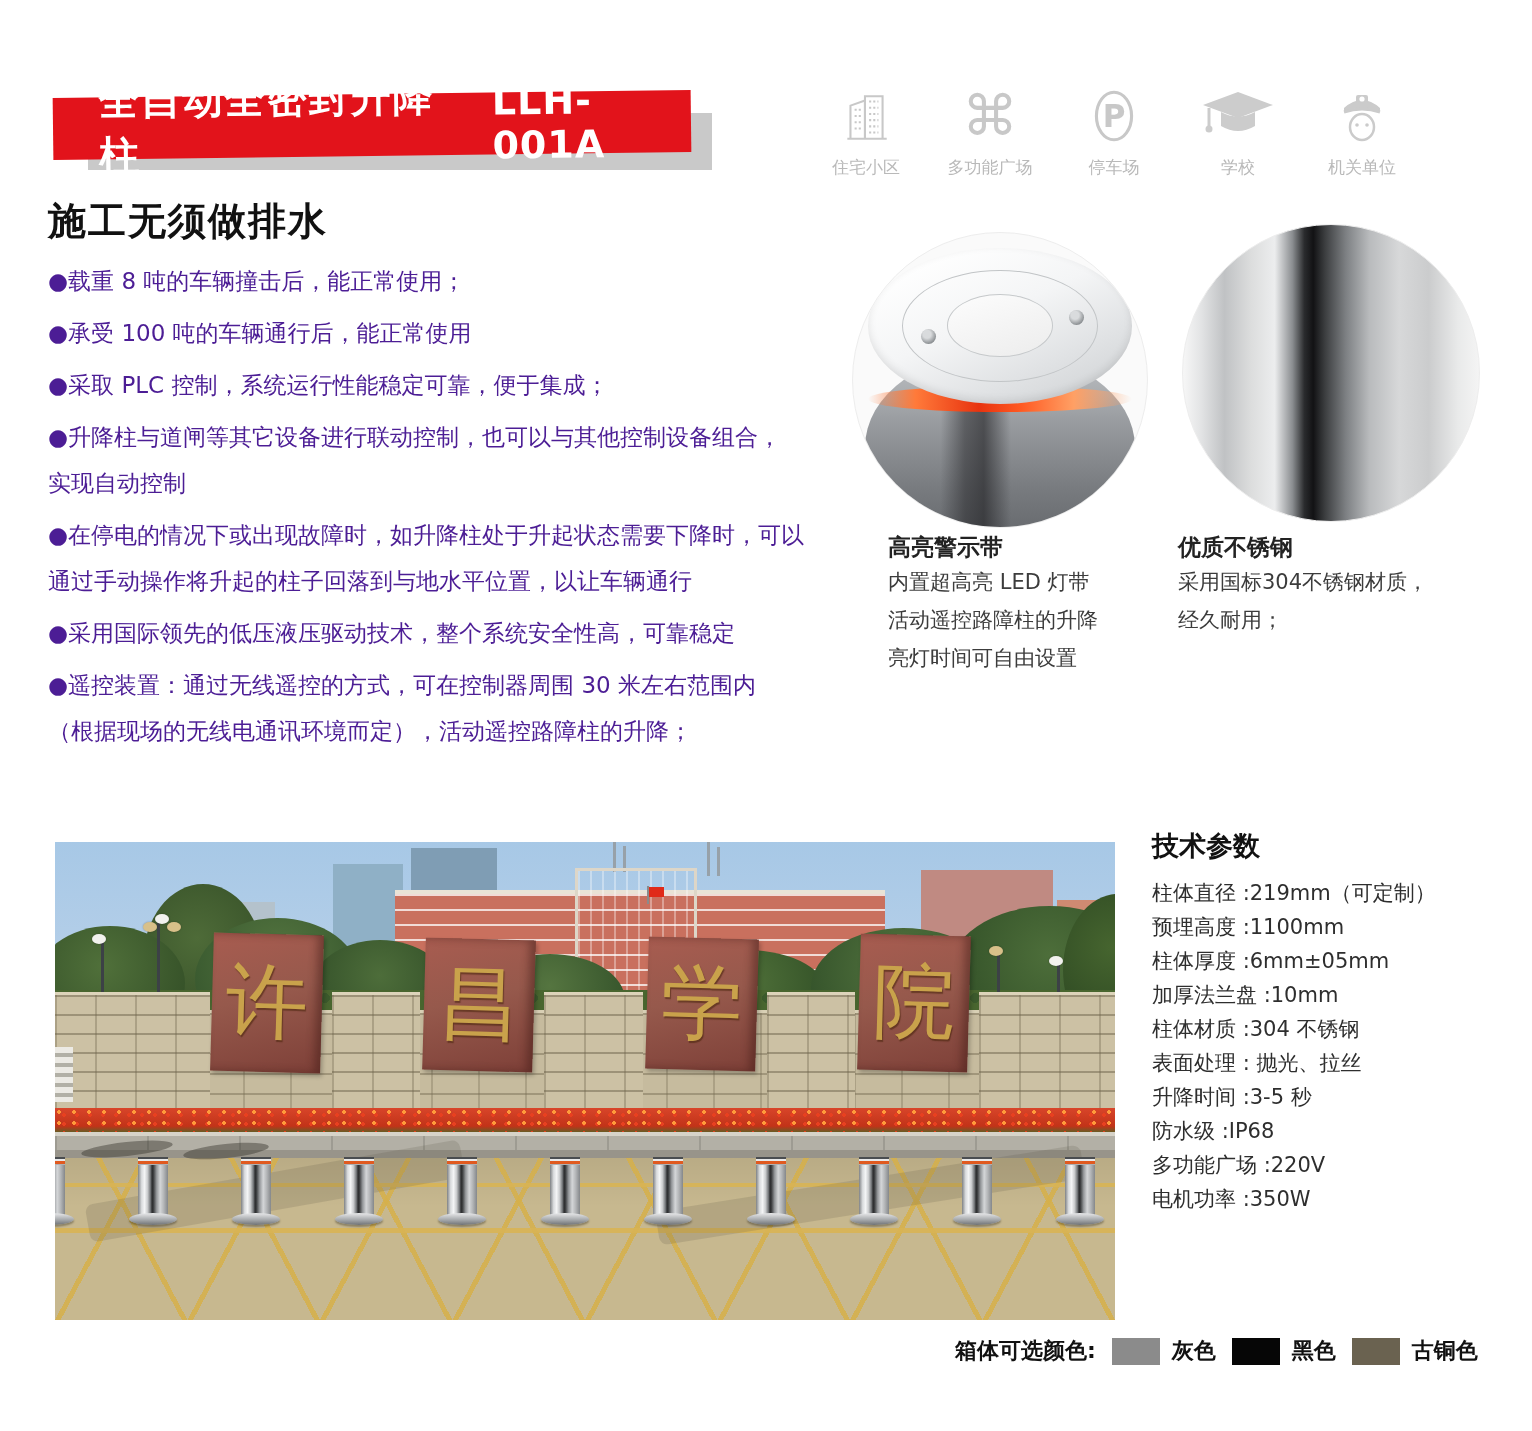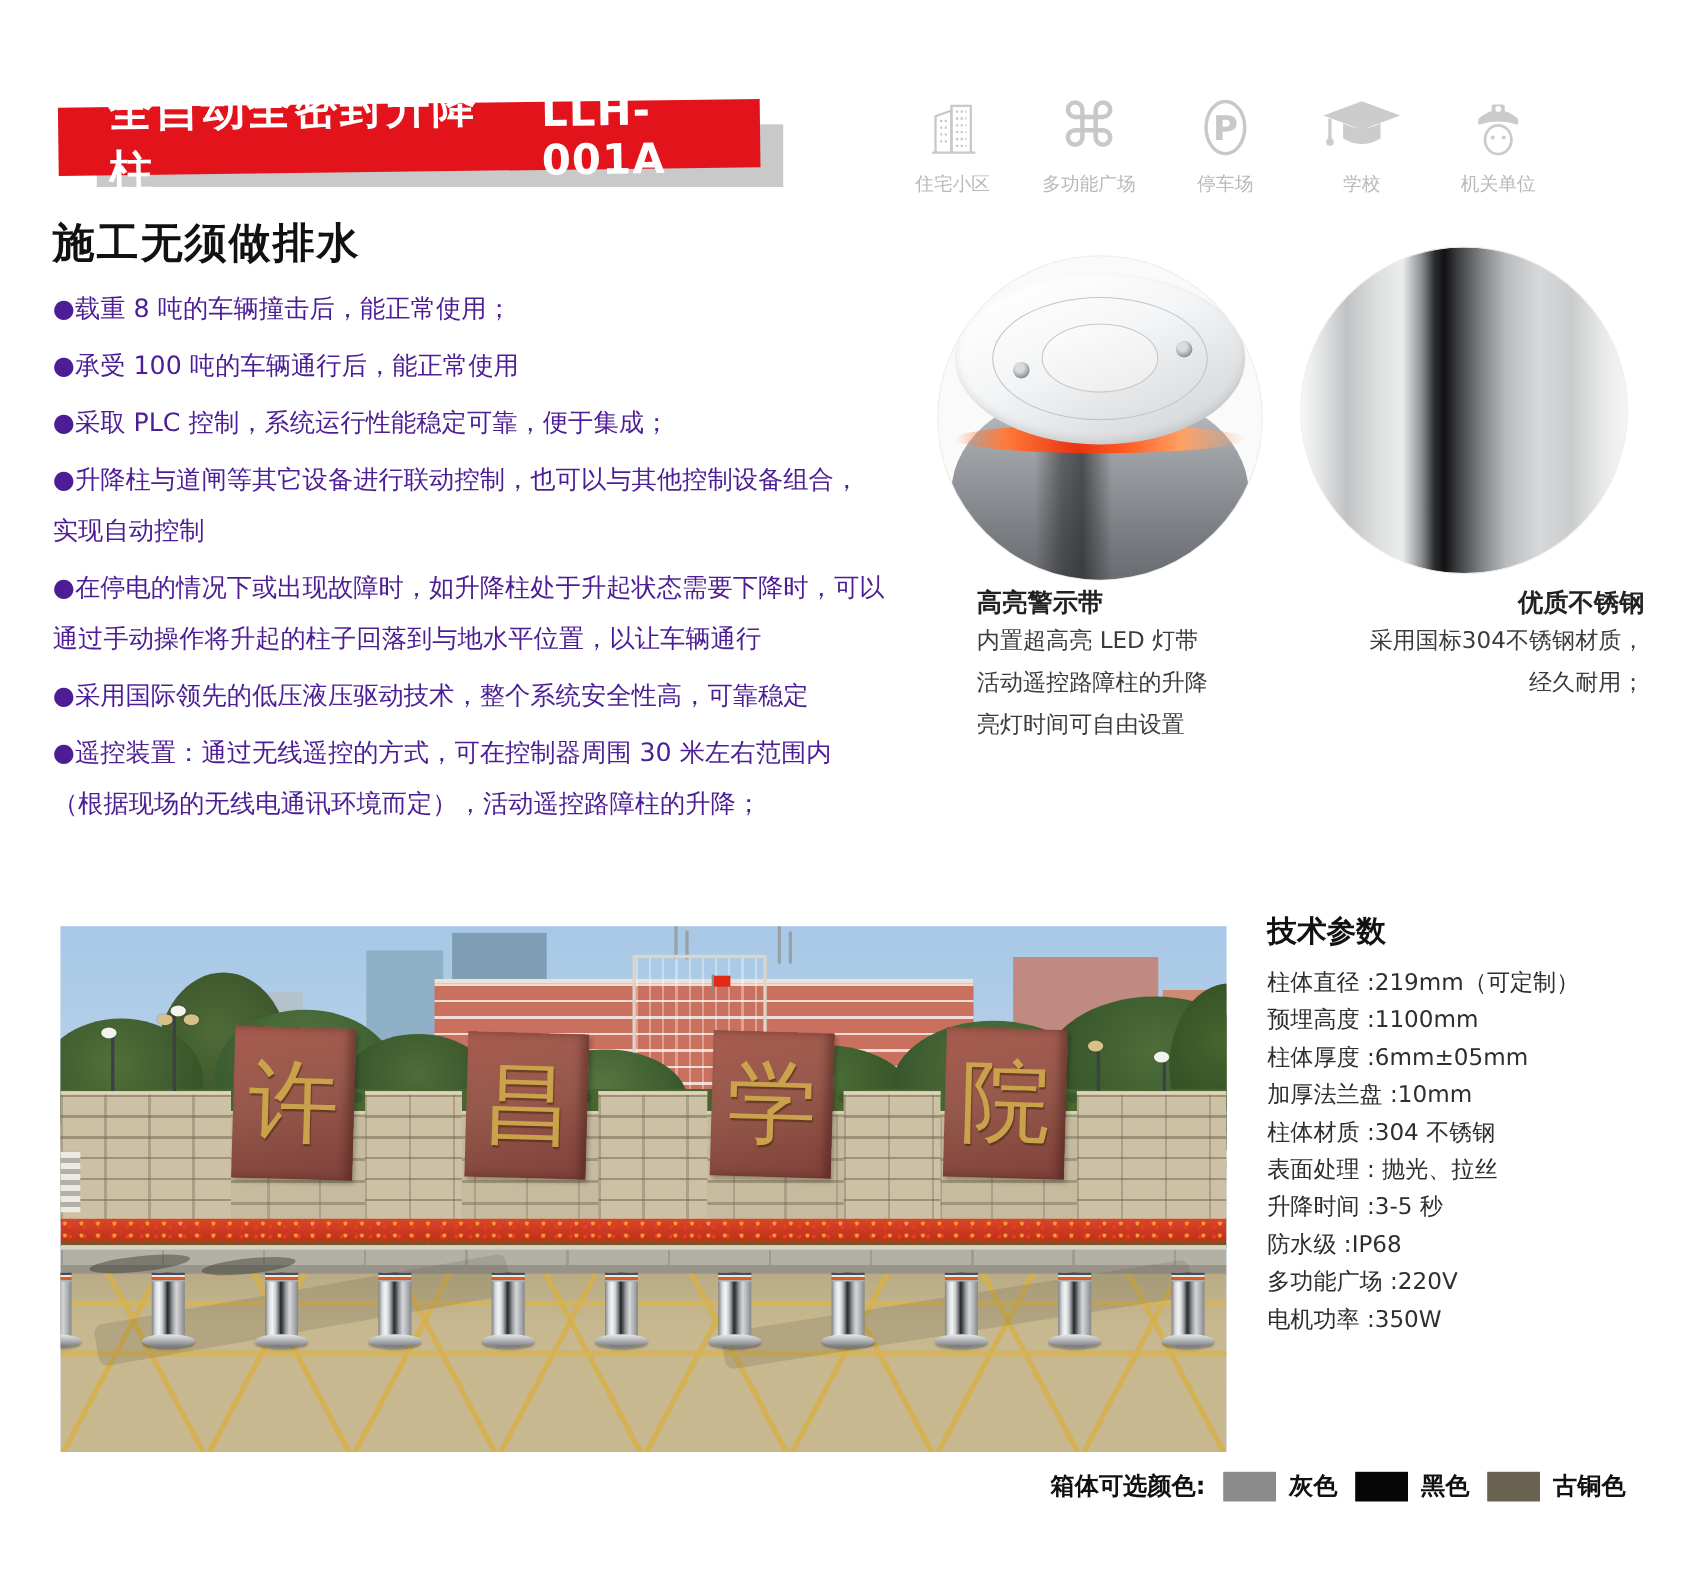--- a/index.html
+++ b/index.html
@@ -44,21 +44,21 @@
       background:linear-gradient(155deg,#ffffff 12%,#f4f5f6 45%,#e0e2e4 72%,#cbced0 100%);
       box-shadow:inset 0 -3px 8px rgba(0,0,0,.10); }
   .ring1 { position:absolute; left:13%; top:14%; right:13%; bottom:14%; border:1px solid #c2c5c7; border-radius:50%; }
   .ring2 { position:absolute; left:30%; top:30%; right:30%; bottom:30%; border:1px solid #c6c9cb; border-radius:50%;
       background:linear-gradient(160deg,#fdfdfd,#ececec); }
   .screw { position:absolute; width:15px; height:15px; border-radius:50%;
       background:radial-gradient(circle at 40% 35%, #d9dbdd 0 30%, #8f9396 70%, #6a6e71 100%); }
 
   .feat { position:absolute; width:290px; }
   #feat-led { left:888px; top:532px; }
-  #feat-steel { left:1205px; top:532px;text-align:right; }
+  #feat-steel { left:1178px; top:532px; }
   .feat .ft { font-size:23px; font-weight:bold; color:#222; }
   .feat .fl { font-size:21px; color:#3c3c3c; line-height:38px; margin-top:0; }
   .feat .fl:first-of-type { margin-top:12px; }
 
   
   .photo { position:absolute; left:55px; top:842px; width:1060px; height:478px; overflow:hidden; background:#bcd3e9; }
   .ph-sky { position:absolute; inset:0; background:linear-gradient(180deg,#a7c8e6 0%,#bdd3ea 40%,#def 70%,#eef3f8 100%); }
   .tower { position:absolute; }
   .win-h { background-image:repeating-linear-gradient(180deg,rgba(255,255,255,.55) 0 2px,transparent 2px 10px); }
   .bldg-main { position:absolute; left:340px; top:48px; width:490px; height:126px;

